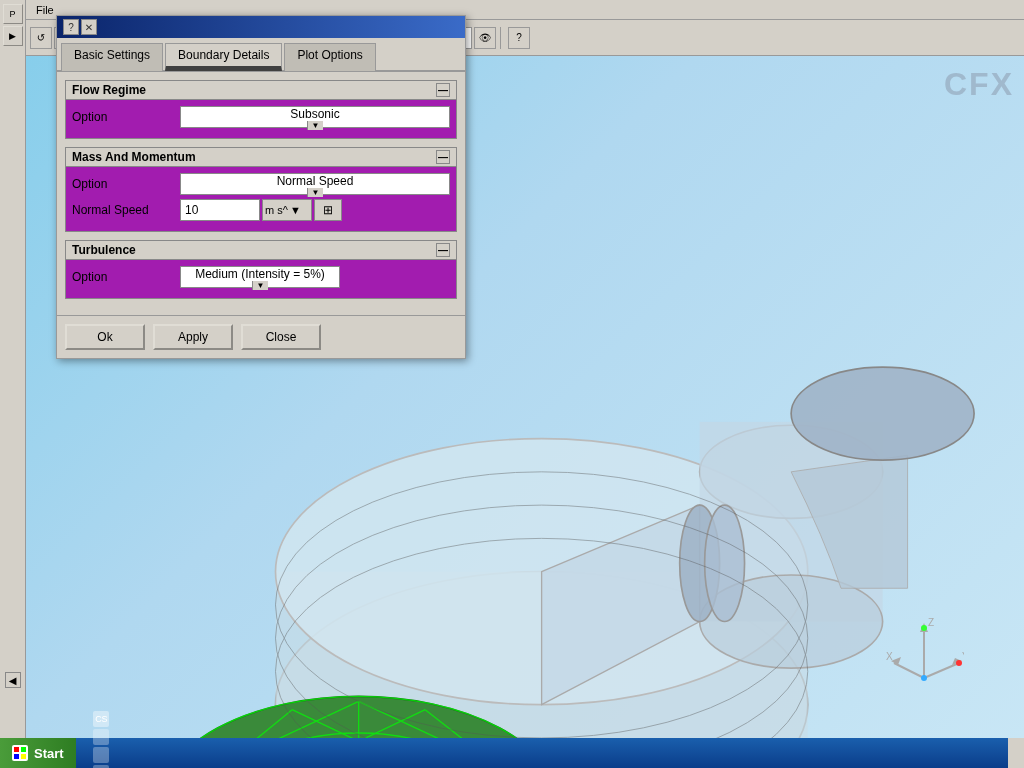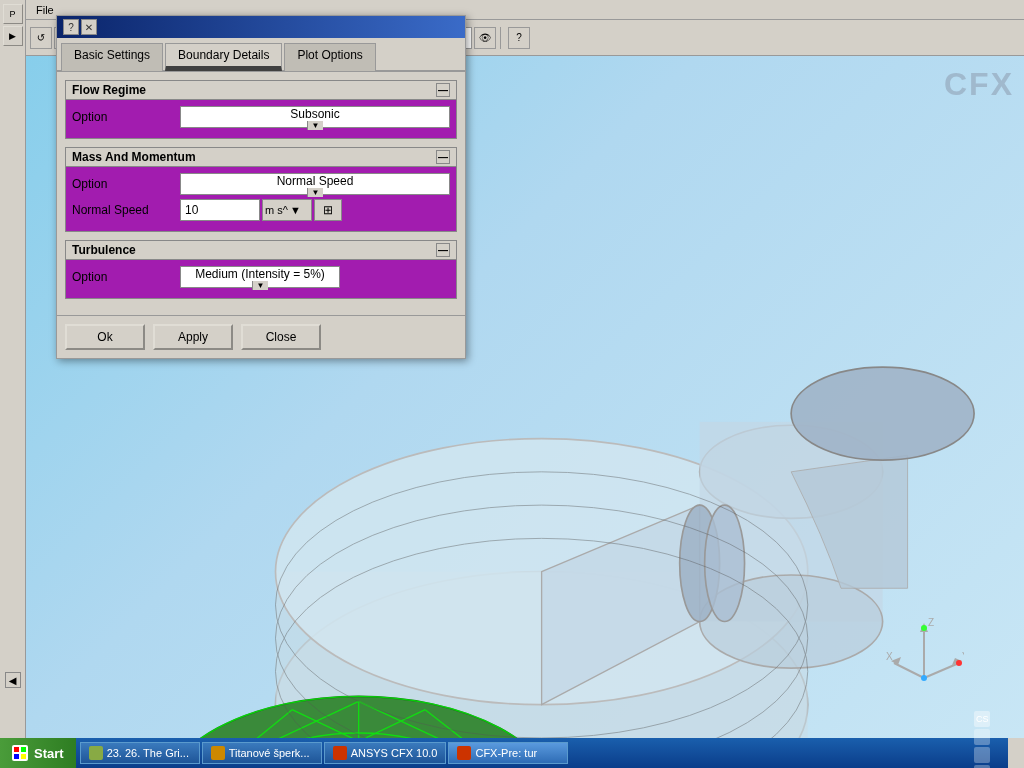--- a/index.html
+++ b/index.html
@@ -658,38 +658,20 @@
       <div class="taskbar-start-icon">
         <svg width="12" height="12" viewBox="0 0 12 12">
           <rect x="0" y="0" width="5" height="5" fill="#f00"></rect>
           <rect x="7" y="0" width="5" height="5" fill="#0f0"></rect>
           <rect x="0" y="7" width="5" height="5" fill="#00f"></rect>
           <rect x="7" y="7" width="5" height="5" fill="#ff0"></rect>
         </svg>
       </div>
       <span>Start</span>
     </div>
-    <div class="taskbar-items">
-      <div class="taskbar-item">
-        <div class="taskbar-item-icon" style="background:#88aa44;"></div>
-        <span>23. 26. The Gri...</span>
-      </div>
-      <div class="taskbar-item">
-        <div class="taskbar-item-icon" style="background:#cc8800;"></div>
-        <span>Titanové šperk...</span>
-      </div>
-      <div class="taskbar-item">
-        <div class="taskbar-item-icon" style="background:#cc3300;"></div>
-        <span>ANSYS CFX 10.0</span>
-      </div>
-      <div class="taskbar-item" style="background:linear-gradient(to bottom,#5a9ade,#2e6cb5);">
-        <div class="taskbar-item-icon" style="background:#cc3300;"></div>
-        <span>CFX-Pre: tur</span>
-      </div>
-    </div>
     <div class="taskbar-tray">
       <div class="tray-icon" style="background:rgba(255,255,255,0.4);font-size:9px;color:white;display:flex;align-items:center;justify-content:center;">CS</div>
       <div class="tray-icon"></div>
       <div class="tray-icon"></div>
       <div class="tray-icon"></div>
       <span class="taskbar-clock">22:14</span>
     </div>
   </div>
 
 </div>

